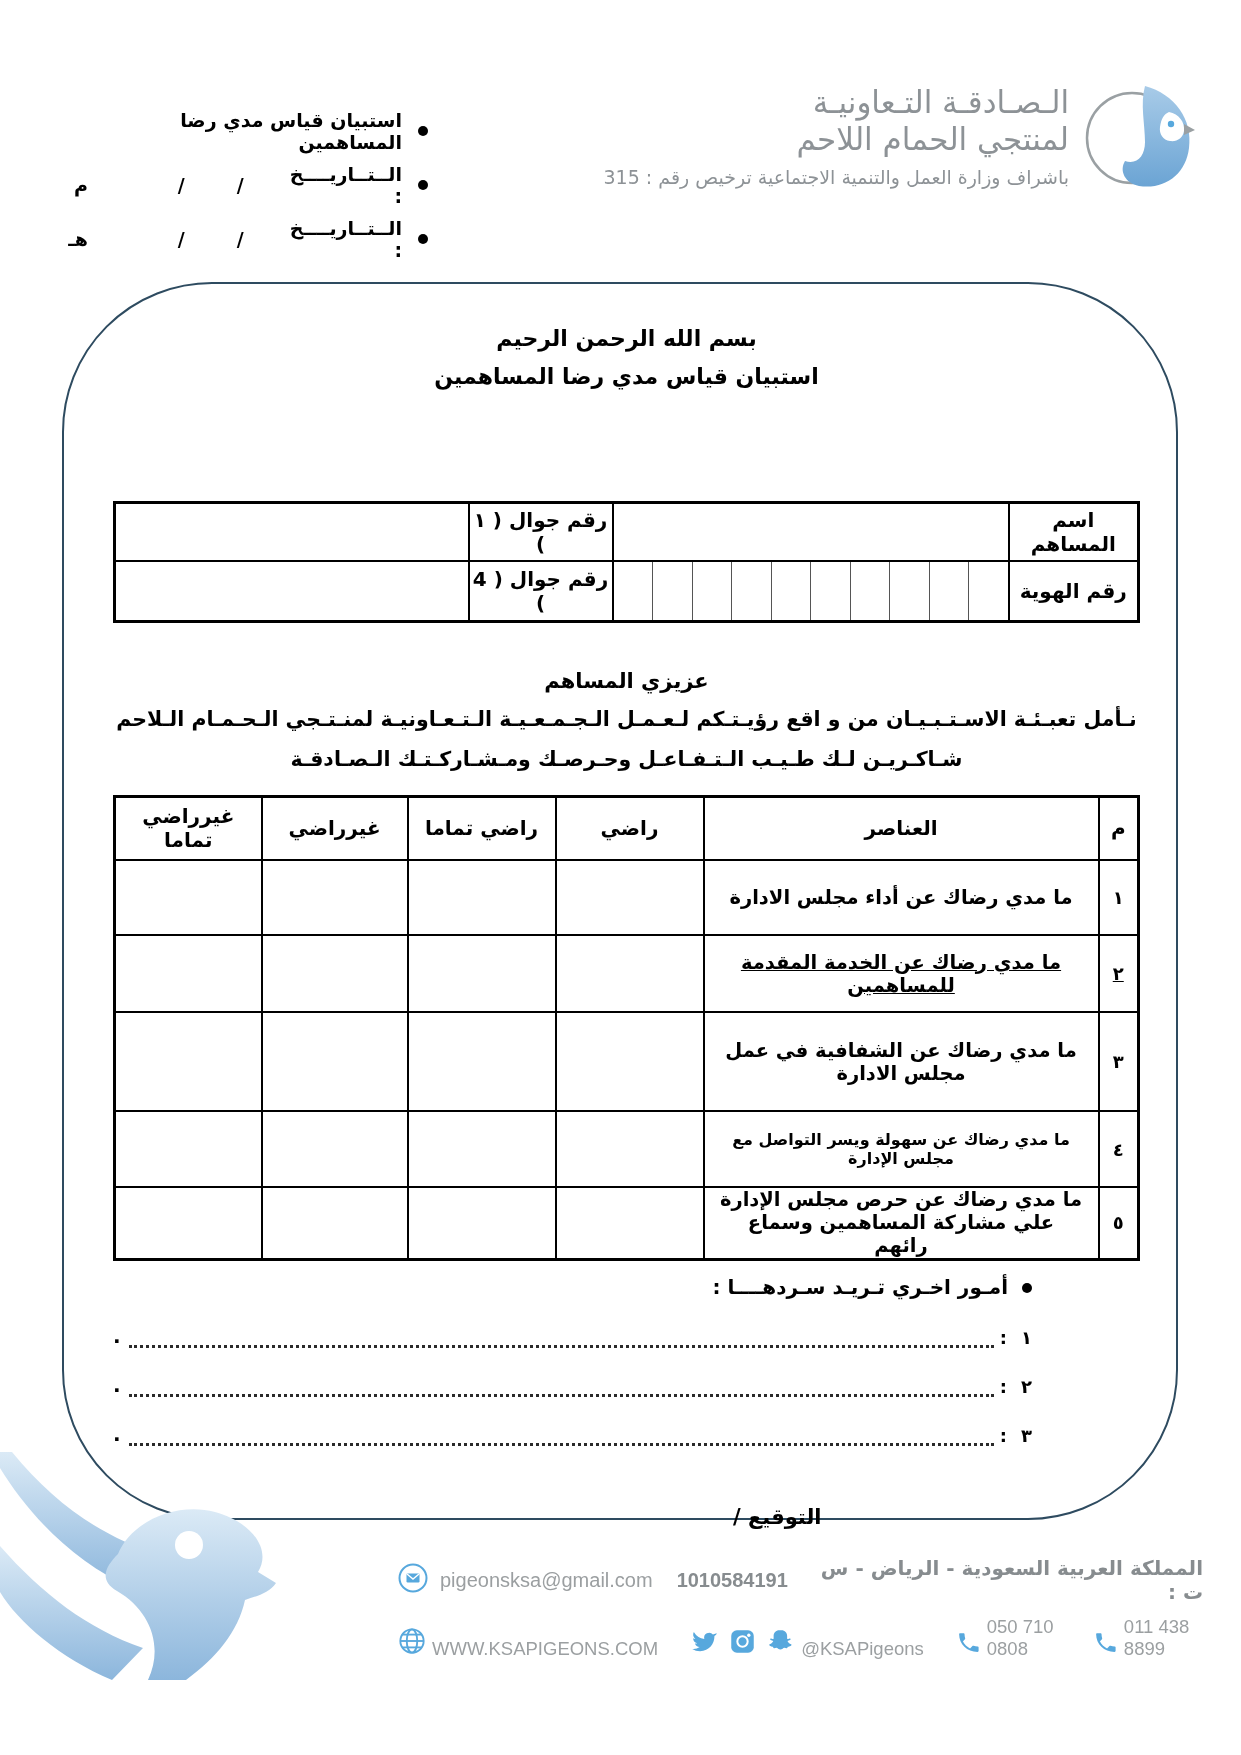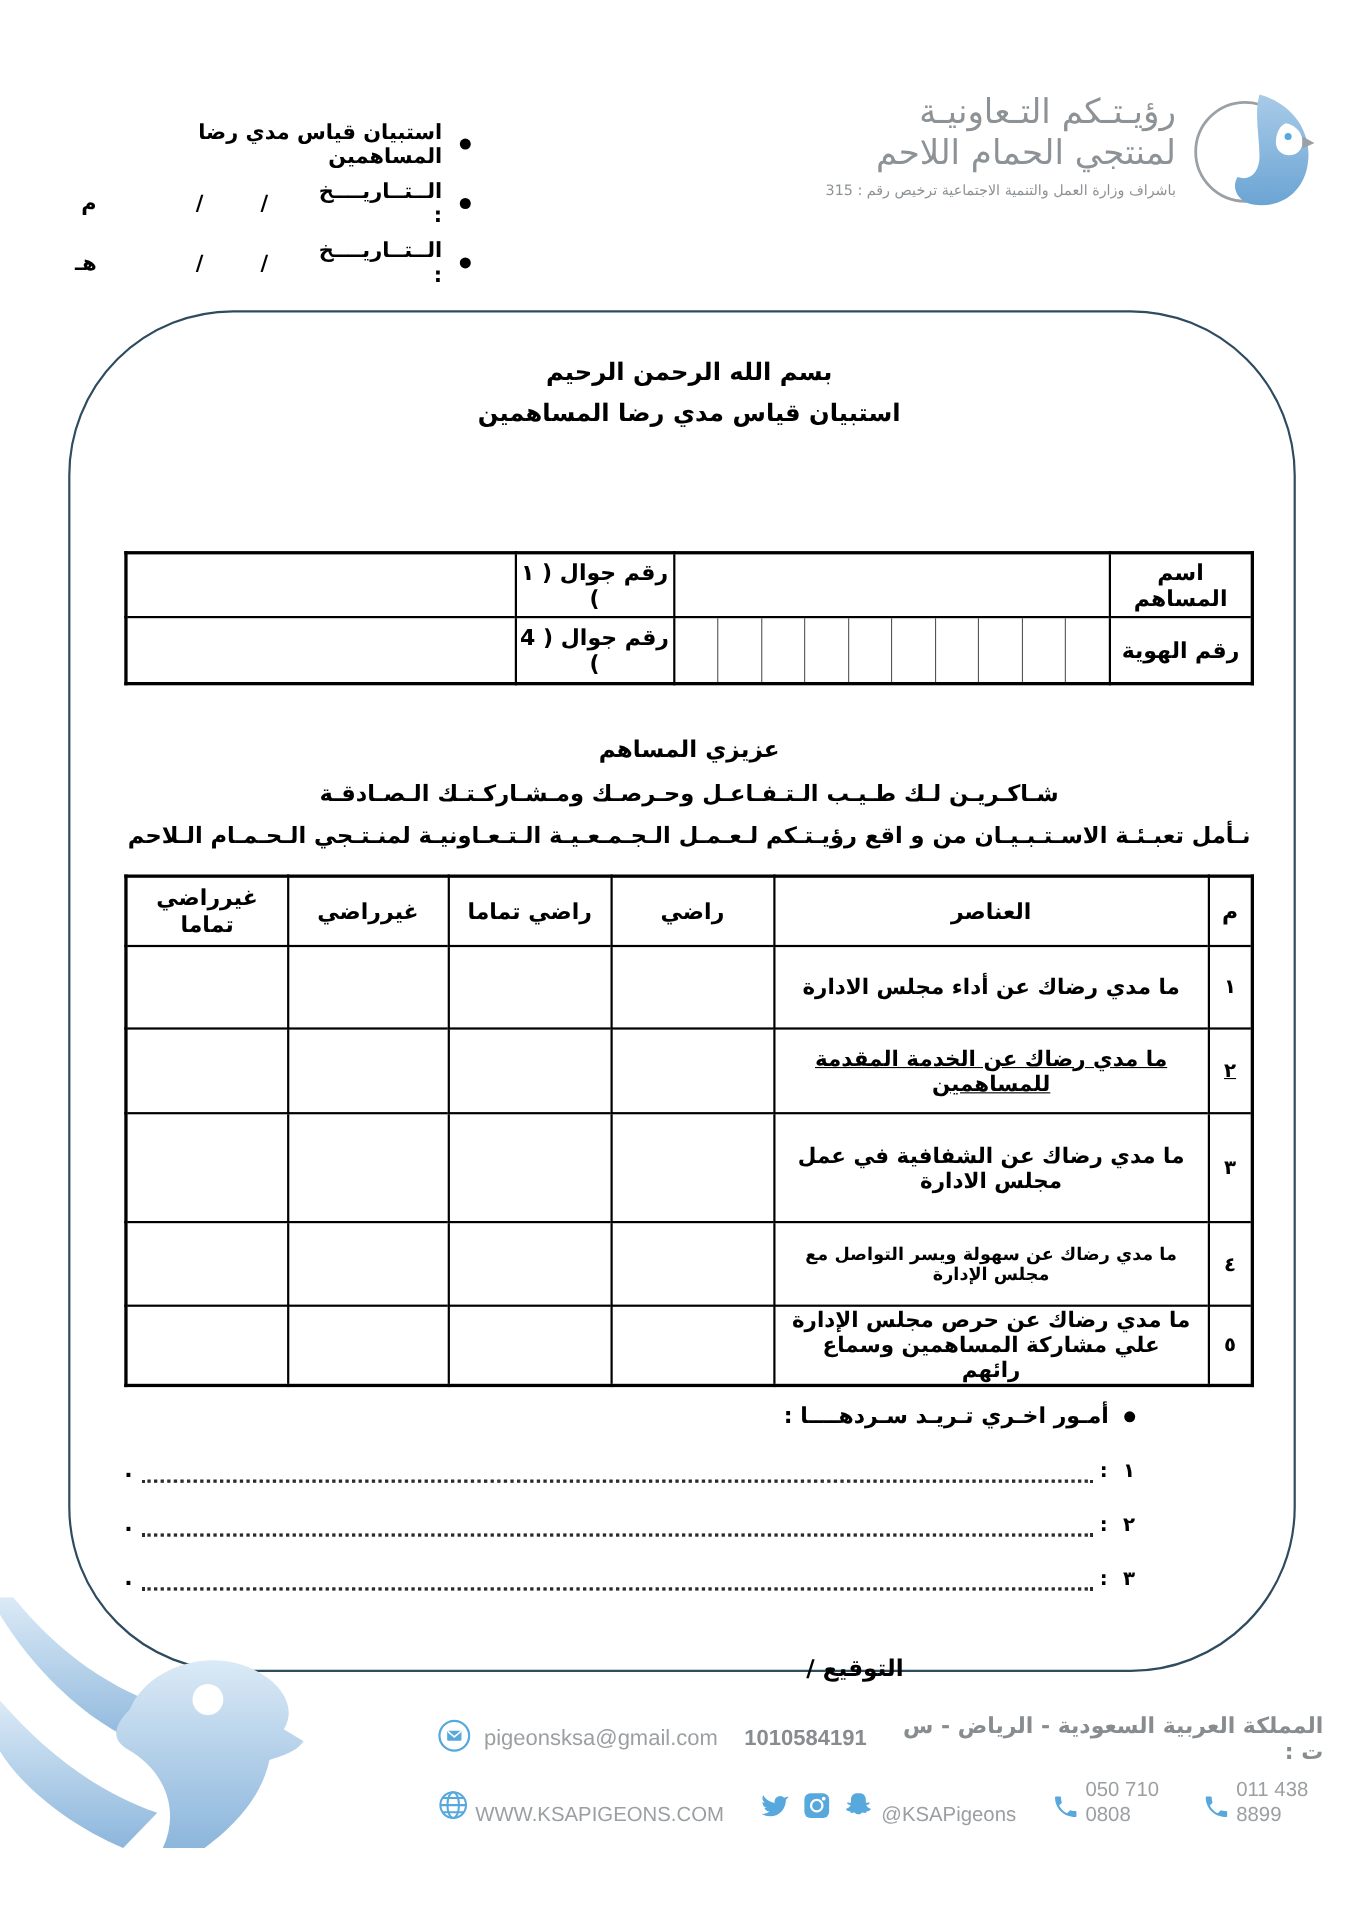--- a/index.html
+++ b/index.html
@@ -12,21 +12,21 @@
   .b-dot{width:10px;height:10px;border-radius:50%;background:#000;flex:0 0 auto;}
   .date-parts{display:flex;align-items:center;direction:rtl;}
   .date-parts .lbl{margin-left:46px;}
   .date-parts .slash{margin-left:52px;font-weight:bold;}
   .date-parts .era{margin-right:38px;}
 
   .brand{position:absolute;top:84px;right:44px;display:flex;direction:rtl;gap:16px;align-items:flex-start;}
   .brand-mark{flex:0 0 auto;}
   .brand-text{text-align:right;color:#8d9296;direction:rtl;}
   .brand-line{font-size:31px;line-height:37px;font-weight:500;letter-spacing:0;}
-  .brand-sub{font-size:13px;margin-top:8px;color:#8d9296;}
+  .brand-sub{font-size:19px;margin-top:8px;color:#8d9296;}
 
   
   .sheet{position:absolute;left:62px;top:282px;width:1116px;height:1238px;box-sizing:border-box;
          border:2px solid #2e4b60;border-radius:150px;padding:38px 36px 0 49px;}
   .basmala{text-align:center;font-size:22px;font-weight:bold;margin-top:4px;}
   .form-title{text-align:center;font-size:22px;font-weight:bold;margin-top:13px;}
 
   table{border-collapse:collapse;}
   .info-table{width:100%;margin-top:112px;border:3px solid #000;table-layout:fixed;}
   .info-table td{border:2px solid #000;height:58px;box-sizing:border-box;}
@@ -120,21 +120,21 @@
             <stop offset="1" stop-color="#6ba4d4"></stop>
         </linearGradient>
       </defs>
       <circle cx="47" cy="54" r="45" fill="none" stroke="#9aa0a3" stroke-width="2.5"></circle>
       <path fill="url(#doveg)" d="M60,2 C90,10 108,36 104,64 C101,90 80,106 54,102 C40,99 34,87 40,77 C52,81 60,72 60,58 C60,40 55,20 60,2 Z"></path>
       <path fill="#fff" d="M84,28 C94,30 100,38 99,47 C98,54 92,58 85,57 C78,56 74,50 75,43 C76,35 79,30 84,28 Z"></path>
       <path fill="#9aa0a3" d="M99,40 L110,46 L99,51 Z"></path>
       <circle cx="86" cy="40" r="3.2" fill="#57a8dd"></circle>
     </svg>
     <div class="brand-text">
-      <div class="brand-line">رؤيـتـكم التـعاونيـة</div>
+      <div class="brand-line">الـصـادقـة التـعاونيـة</div>
       <div class="brand-line">لمنتجي الحمام اللاحم</div>
       <div class="brand-sub">باشراف وزارة العمل والتنمية الاجتماعية ترخيص رقم : 315</div>
     </div>
   </div>
 
   <main class="sheet">
     <div class="basmala">بسم الله الرحمن الرحيم</div>
     <div class="form-title">استبيان قياس مدي رضا المساهمين</div>
 
     <table class="info-table">
@@ -167,22 +167,22 @@
                 <div class="idbox"></div>
               </div>
             </td>
         <td class="cell-label">رقم جوال ( 4 )</td>
         <td></td>
       </tr>
     </tbody>
       </table>
 
     <div class="greeting">عزيزي المساهم</div>
+    <p class="intro intro1">نـأمل تعبـئـة الاسـتـبـيـان من و اقع رؤيـتـكم لـعـمـل الـجـمـعـيـة الـتـعـاونيـة لمنـتـجي الـحـمـام الـلاحم</p>
     <p class="intro intro2">شـاكـريـن لـك طـيـب الـتـفـاعـل وحـرصـك ومـشـاركـتـك الـصـادقـة</p>
-    <p class="intro intro1">نـأمل تعبـئـة الاسـتـبـيـان من و اقع رؤيـتـكم لـعـمـل الـجـمـعـيـة الـتـعـاونيـة لمنـتـجي الـحـمـام الـلاحم</p>
 
     <table class="survey-table">
       <colgroup>
         <col style="width:40px">
           <col style="width:395px">
           <col style="width:148px">
         <col style="width:148px">
           <col style="width:146px">
           <col>
       </colgroup>

